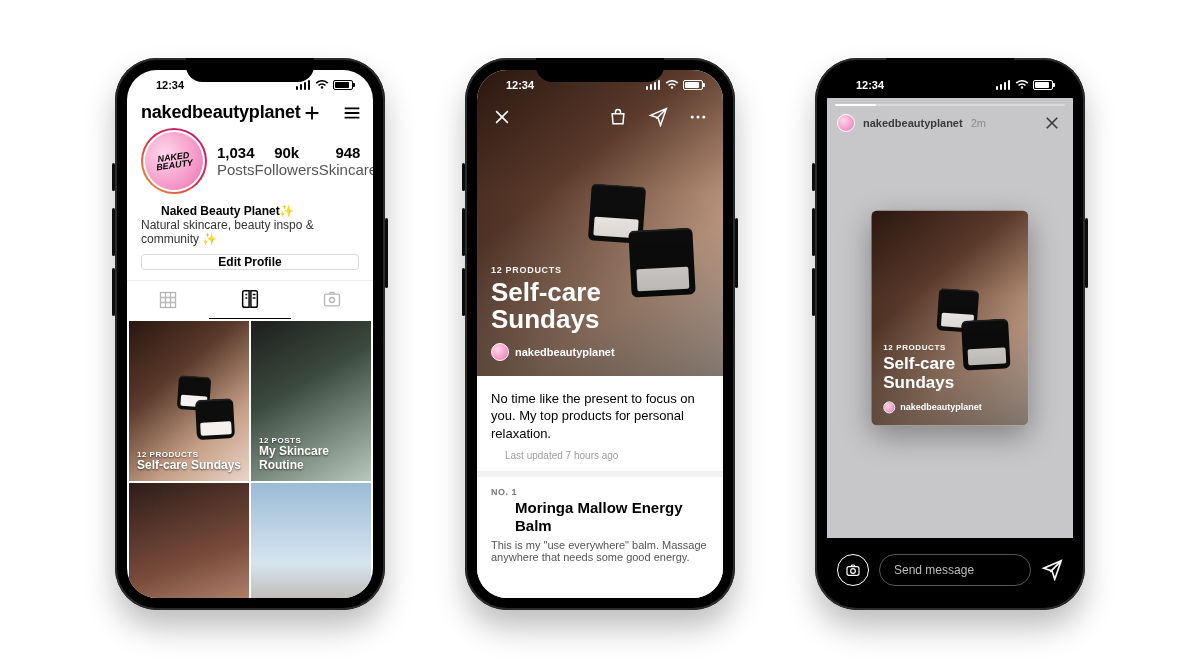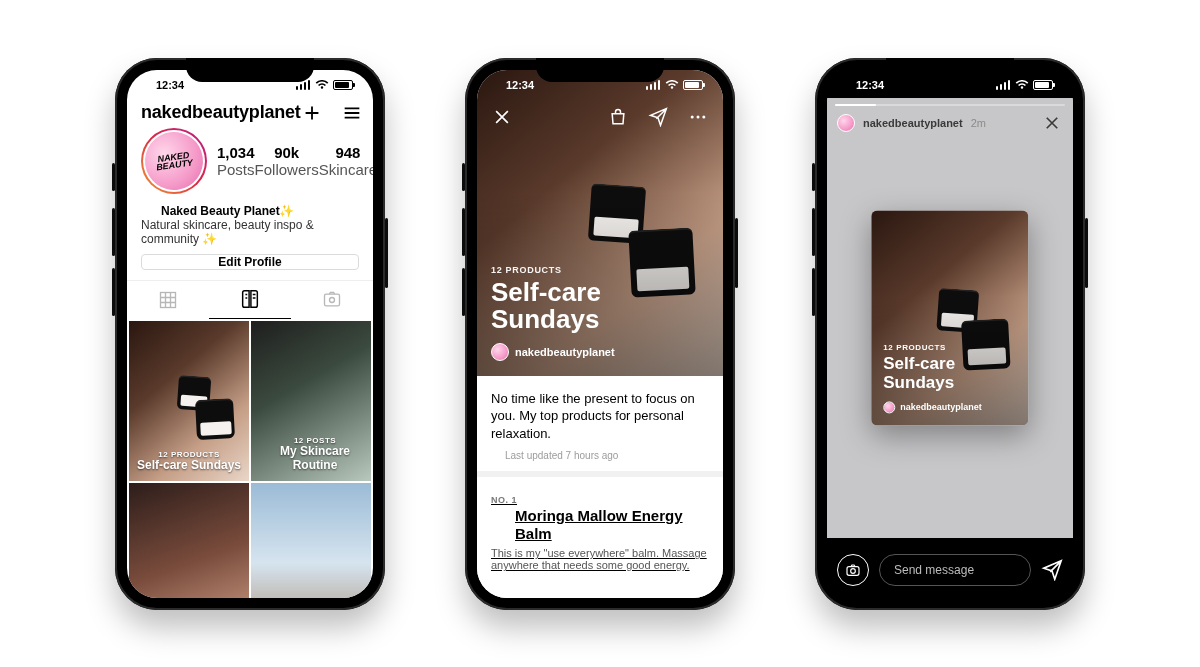--- a/index.html
+++ b/index.html
@@ -40,21 +40,21 @@
   .statcols .num{ font-weight:600; font-size:15px;}
   .statcols .lab{ font-size:15px; color:#555;}
   .bio{ padding:0 14px; font-size:12px;}
   .bio .name{ font-weight:600;padding-left:20px;}
   .bio .desc{ color:#333;}
   .editbtn{ margin:8px 14px 0; border:1px solid #dbdbdb; border-radius:4px; height:28px; display:flex;align-items:center;justify-content:center; font-weight:600; font-size:12px;}
   .tabs{ margin-top:10px; display:flex; border-top:1px solid #eee;}
   .tabs .tab{ flex:1; height:38px; display:flex; align-items:center; justify-content:center; color:#b7b7b7;}
   .tabs .tab.active{ color:#000; border-bottom:1px solid #000;}
   .grid{ display:grid; grid-template-columns:1fr 1fr; gap:2px; padding:2px 2px 0;}
-  .tile{ aspect-ratio:3/4; position:relative; overflow:hidden; background:#555;text-align:center;}
+  .tile{ aspect-ratio:3/4; position:relative; overflow:hidden; background:#555;}
   .hero{ background:linear-gradient(140deg,#2a1710 0%,#5a3a2b 35%,#c59e86 70%,#e9d6c8 100%);} 
   .tile2{ background:linear-gradient(150deg,#1e1e1e 0%,#3b4a3e 40%,#b8c8bd 100%);} 
   .tile3{ background:linear-gradient(160deg,#2d1d1a,#7a4c3c 50%,#d7a88f);} 
   .tile4{ background:linear-gradient(180deg,#9bbbd6,#d6e4ef 50%,#a68b74);} 
   .jar{ position:absolute; width:32%; aspect-ratio:1/1.05; border-radius:6px; background:#0d0d0d; border-top:2px solid #222;}
   .jar .label{ position:absolute; left:10%; right:10%; bottom:10%; height:34%; background:#f4f1ee; border-radius:2px;}
   .j1{ right:12%; bottom:26%; transform:rotate(-3deg);} .j2{ right:30%; bottom:42%; transform:rotate(4deg) scale(.85);}
   .tile .cap{ position:absolute; left:8px; bottom:8px; color:#fff; text-shadow:0 1px 2px rgba(0,0,0,.6);}
   .tile .cap .small{ font-size:8px; font-weight:700; letter-spacing:.5px;}
   .tile .cap .big{ font-size:12px; font-weight:700; line-height:1.15;}
@@ -71,21 +71,21 @@
   .p2 .icons .right{ display:flex; gap:18px;}
   .title2{ position:absolute; left:14px; right:14px; top:37%; color:#fff;}
   .title2 .small{ font-size:9px; font-weight:700; letter-spacing:.7px; opacity:.95;}
   .title2 .big{ font-size:26px; font-weight:800; line-height:1.05; margin-top:4px;}
   .title2 .by{ margin-top:10px; display:flex; align-items:center; gap:6px; font-size:11px; font-weight:600;}
   .mini-av{ width:18px;height:18px;border-radius:50%;background:radial-gradient(circle at 35% 35%,#ffd6ea,#f59ac9 60%,#e46da9);border:1px solid #fff;}
   .sheet{ position:absolute; top:58%; left:0; right:0; bottom:0; background:#fff; color:#000;}
   .sheet .blurb{ padding:14px 14px 8px; font-size:13px; line-height:1.35;}
   .sheet .meta{ padding:0 28px 10px; font-size:10px; color:#9c9c9c;}
   .sheet .div{ height:6px; background:#f1f1f1;}
-  .sheet .item{ padding:18px 14px;text-decoration:underline;}
+  .sheet .item{ padding:10px 14px;}
   .sheet .no{ font-size:9px; letter-spacing:.5px; color:#777; font-weight:700;}
   .sheet .pname{ font-weight:700; font-size:15px; line-height:1.2; margin-top:2px;margin-left:24px;}
   .sheet .pdesc{ font-size:11px; color:#555; margin-top:4px;}
 
   
   .p3 .screen{ background:#000; display:flex; flex-direction:column;}
   .p3 .frame{ position:absolute; top:28px; left:0; right:0; bottom:60px; background:#c7c7c9; }
   .prog{ position:absolute; top:6px; left:8px; right:8px; height:2px; background:rgba(255,255,255,.35); border-radius:2px;}
   .prog::before{content:"";position:absolute;left:0;top:0;bottom:0;width:18%;background:#fff;border-radius:2px;}
   .storyhead{ position:absolute; top:14px; left:10px; right:10px; display:flex; align-items:center; gap:8px; color:#fff; font-size:11px;}

